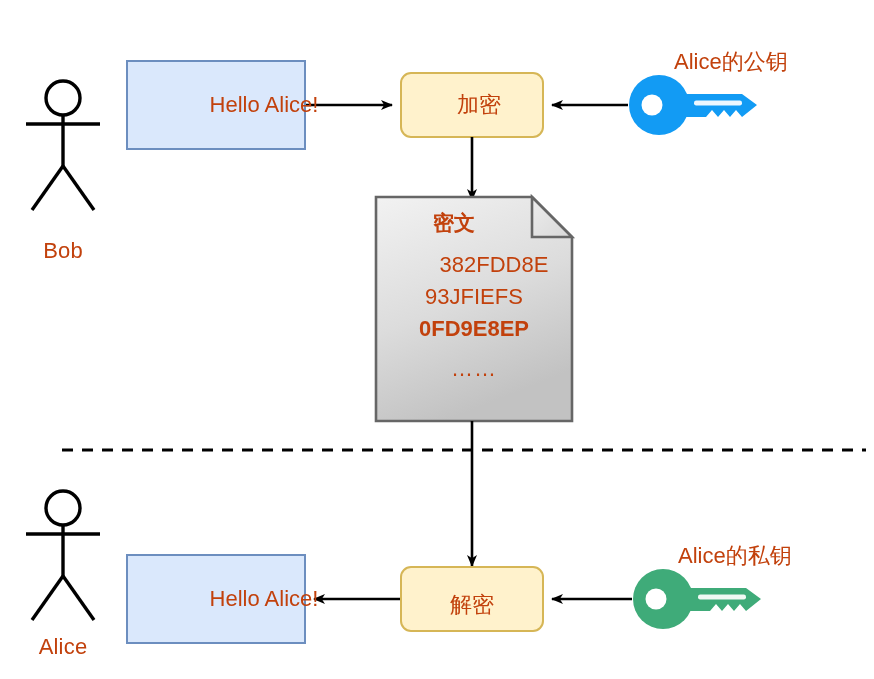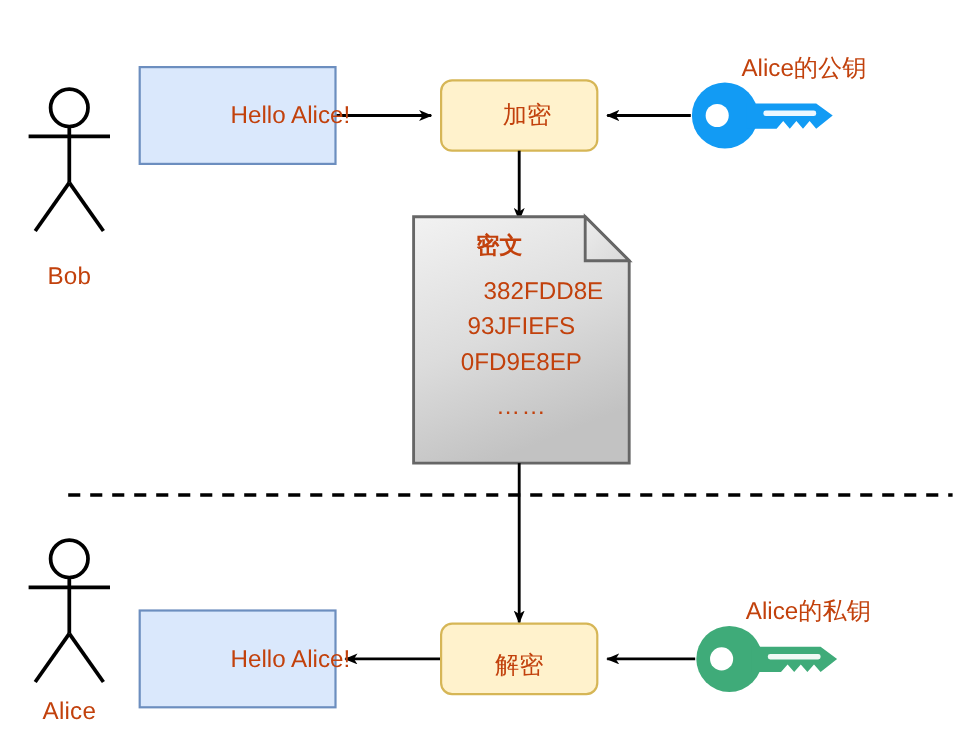--- a/index.html
+++ b/index.html
@@ -154,16 +154,16 @@
   <div class="node-label proc-text" style="left:401px; top:567px; width:142px; height:76px;">解密</div>
 
   <div class="node-label key-caption" style="left:674px; top:46px; width:200px; height:32px; justify-content:flex-start;">Alice的公钥</div>
 
   <div class="node-label key-caption" style="left:678px; top:540px; width:200px; height:32px; justify-content:flex-start;">Alice的私钥</div>
 
   <div class="node-label doc-title" style="left:376px; top:207px; width:156px; height:32px;">密文</div>
 
   <div class="node-label doc-line" style="left:376px; top:250px; width:196px; height:28px;padding-left:20px;">382FDD8E</div>
   <div class="node-label doc-line" style="left:376px; top:282px; width:196px; height:28px;">93JFIEFS</div>
-  <div class="node-label doc-line" style="left:376px; top:314px; width:196px; height:28px;">0FD9E8EP</div>
+  <div class="node-label doc-line" style="left:376px; top:314px; width:196px; height:28px;font-weight:bold;">0FD9E8EP</div>
   <div class="node-label doc-ellipsis" style="left:376px; top:355px; width:196px; height:28px;">……</div>
 
 </div>
 
 </body></html>

